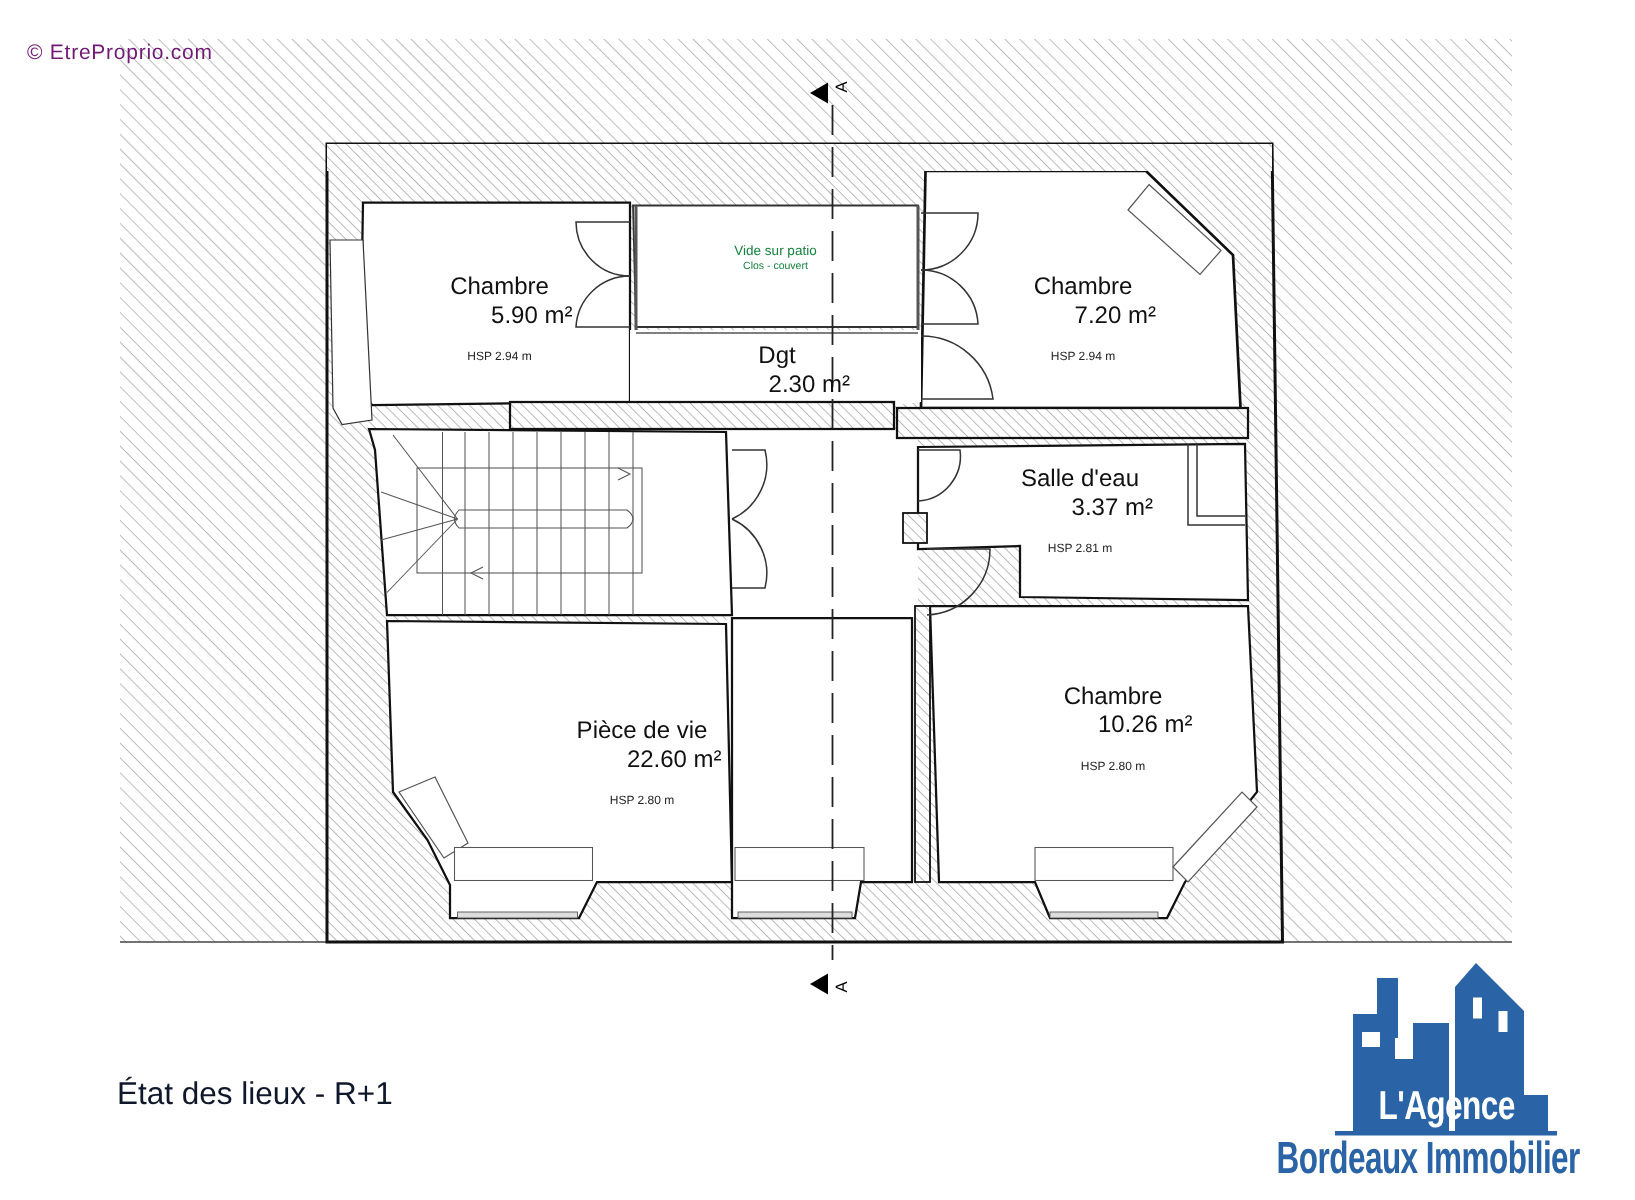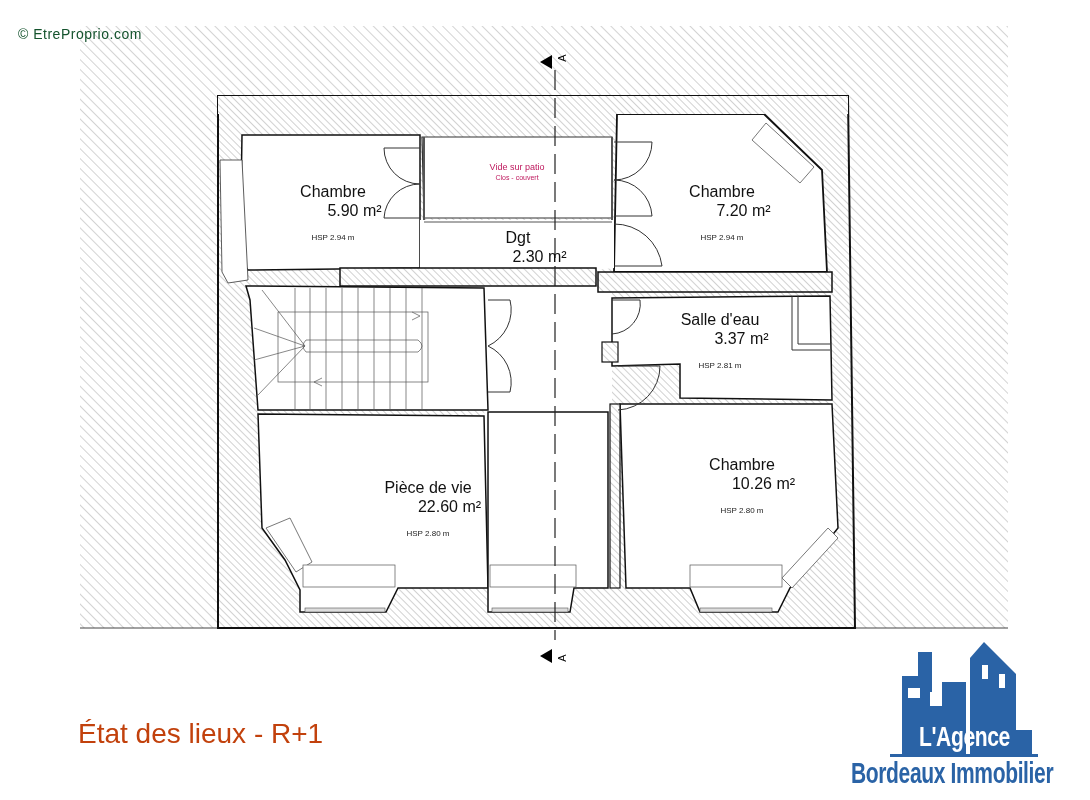--- a/index.html
+++ b/index.html
@@ -1,25 +1,25 @@
 <!DOCTYPE html>
 <html><head>
 <meta charset="utf-8">
 <style>
   html, body { margin:0; padding:0; background:#ffffff; }
   body { width:1090px; height:800px; position:relative; overflow:hidden;
          font-family:"Liberation Sans", sans-serif; }
   #plan { position:absolute; left:0; top:0; width:1090px; height:800px; }
-  .wm { position:absolute; left:18px; top:26px; font-size:14px; color:#14532d; letter-spacing:0.5px; }
-  .title { position:absolute; left:78px; top:718px; font-size:28px; color:#c2410c;text-align:right; }
+  .wm { position:absolute; left:18px; top:26px; font-size:14px; color:#701a75; letter-spacing:0.5px; }
+  .title { position:absolute; left:78px; top:718px; font-size:21px; color:#0f172a;text-align:right; }
   .lbl { position:absolute; text-align:center; color:#111; transform:translateX(-50%); white-space:nowrap; }
   .lbl .nm { font-size:16px; display:block; line-height:19px; }
   .lbl .ar { font-size:16px; display:block; line-height:19px;margin-left:43px; }
   .lbl .hsp { font-size:8px; display:block; margin-top:13px; color:#222; }
-  .patio { position:absolute; transform:translateX(-50%); text-align:center; color:#be185d; }
+  .patio { position:absolute; transform:translateX(-50%); text-align:center; color:#15803d; }
   .patio .a { font-size:9px; display:block; }
   .patio .b { font-size:7px; display:block; margin-top:2px; }
   .logo-agence { position:absolute; left:919px; top:722px; font-size:27px; color:#fff; font-weight:bold;
                  font-family:"Liberation Sans", sans-serif; transform:scaleX(0.78); transform-origin:left; letter-spacing:-0.5px; }
   .logo-bx { position:absolute; left:851px; top:756px; font-size:30px; color:#2a63a6; font-weight:bold;
              font-family:"Liberation Sans", sans-serif; transform:scaleX(0.70); transform-origin:left; letter-spacing:-0.5px; white-space:nowrap; }
   .sec { position:absolute; font-size:11px; color:#000; }
 </style>
 </head>
 <body>

